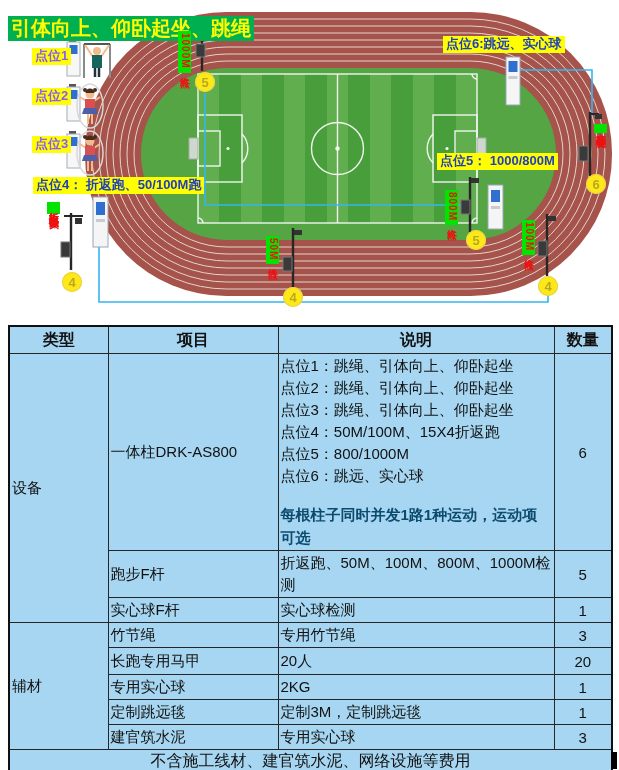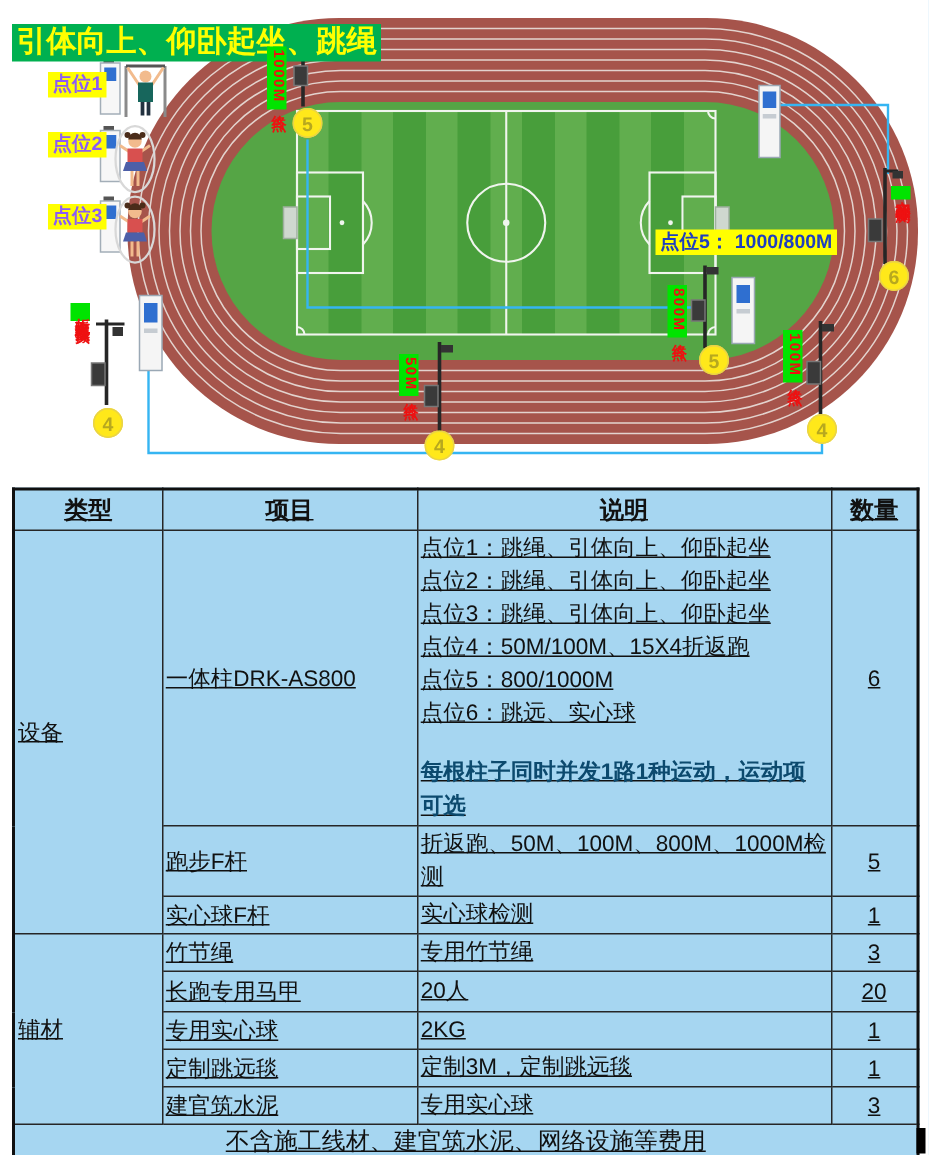--- a/index.html
+++ b/index.html
@@ -23,21 +23,21 @@
 
   .circle{position:absolute;width:20px;height:20px;border-radius:50%;background:#FFE81A;
           color:#b7a81f;font-size:13px;font-weight:bold;display:flex;align-items:center;
           justify-content:center;box-shadow:0 0 0 1px #e8d24a inset;}
 
   
   .tablewrap{position:absolute;left:8px;top:325px;}
   table.spec{border-collapse:collapse;width:603px;table-layout:fixed;
              background:#A6D6F1;border:2px solid #101010;}
   table.spec th,table.spec td{border:1px solid #262626;color:#111;
-             font-family:"Liberation Sans","DejaVu Sans",sans-serif;text-decoration:underline;}
+             font-family:"Liberation Sans","DejaVu Sans",sans-serif;}
   table.spec th{font-size:16px;font-weight:bold;height:24px;padding:1px 2px;}
   table.spec td{font-size:15px;padding:1px 2px;vertical-align:middle;}
   td.cat{font-size:16px;}
   td.item{}
   td.qty{text-align:center;}
   td.desc{text-align:left;vertical-align:top;padding:2px 3px;line-height:22px;}
   td.desc .line{white-space:nowrap;}
   td.desc .note{color:#0c4a6e;font-weight:bold;margin-top:16px;line-height:23px;
                 white-space:normal;}
   tr.footer td{text-align:center;font-size:16px;}
@@ -195,21 +195,23 @@
       </defs>
       <use href="#girl"></use>
       <use href="#girl" transform="translate(0,47)"></use>
     </svg>
 
     <div class="lbl lbl-green" style="left:8px;top:16px">引体向上、仰卧起坐、跳绳</div>
 
     <div class="lbl lbl-yel txt-red" style="left:32px;top:48px">点位1</div>
     <div class="lbl lbl-yel txt-red" style="left:32px;top:88px">点位2</div>
     <div class="lbl lbl-yel txt-red" style="left:32px;top:136px">点位3</div>
+    <div class="lbl lbl-yel txt-blue" style="left:33px;top:177px">点位4： 折返跑、50/100M跑</div>
     <div class="lbl lbl-yel txt-blue" style="left:437px;top:153px">点位5： 1000/800M</div>
+    <div class="lbl lbl-yel txt-blue" style="left:443px;top:36px">点位6:跳远、实心球</div>
 
     <div class="vmark" style="left:47px;top:202px">折返跑终点摄像头</div>
     <div class="vmark" style="left:178px;top:31px">1000M终点</div>
     <div class="vmark" style="left:445px;top:190px">800M终点</div>
     <div class="vmark" style="left:522px;top:220px">100M终点</div>
     <div class="vmark" style="left:266px;top:236px">50M终点</div>
     <div class="vmark" style="left:594px;top:124px">实心球检测</div>
 
     <div class="circle" style="left:195px;top:72px">5</div>
     <div class="circle" style="left:586px;top:174px">6</div>

